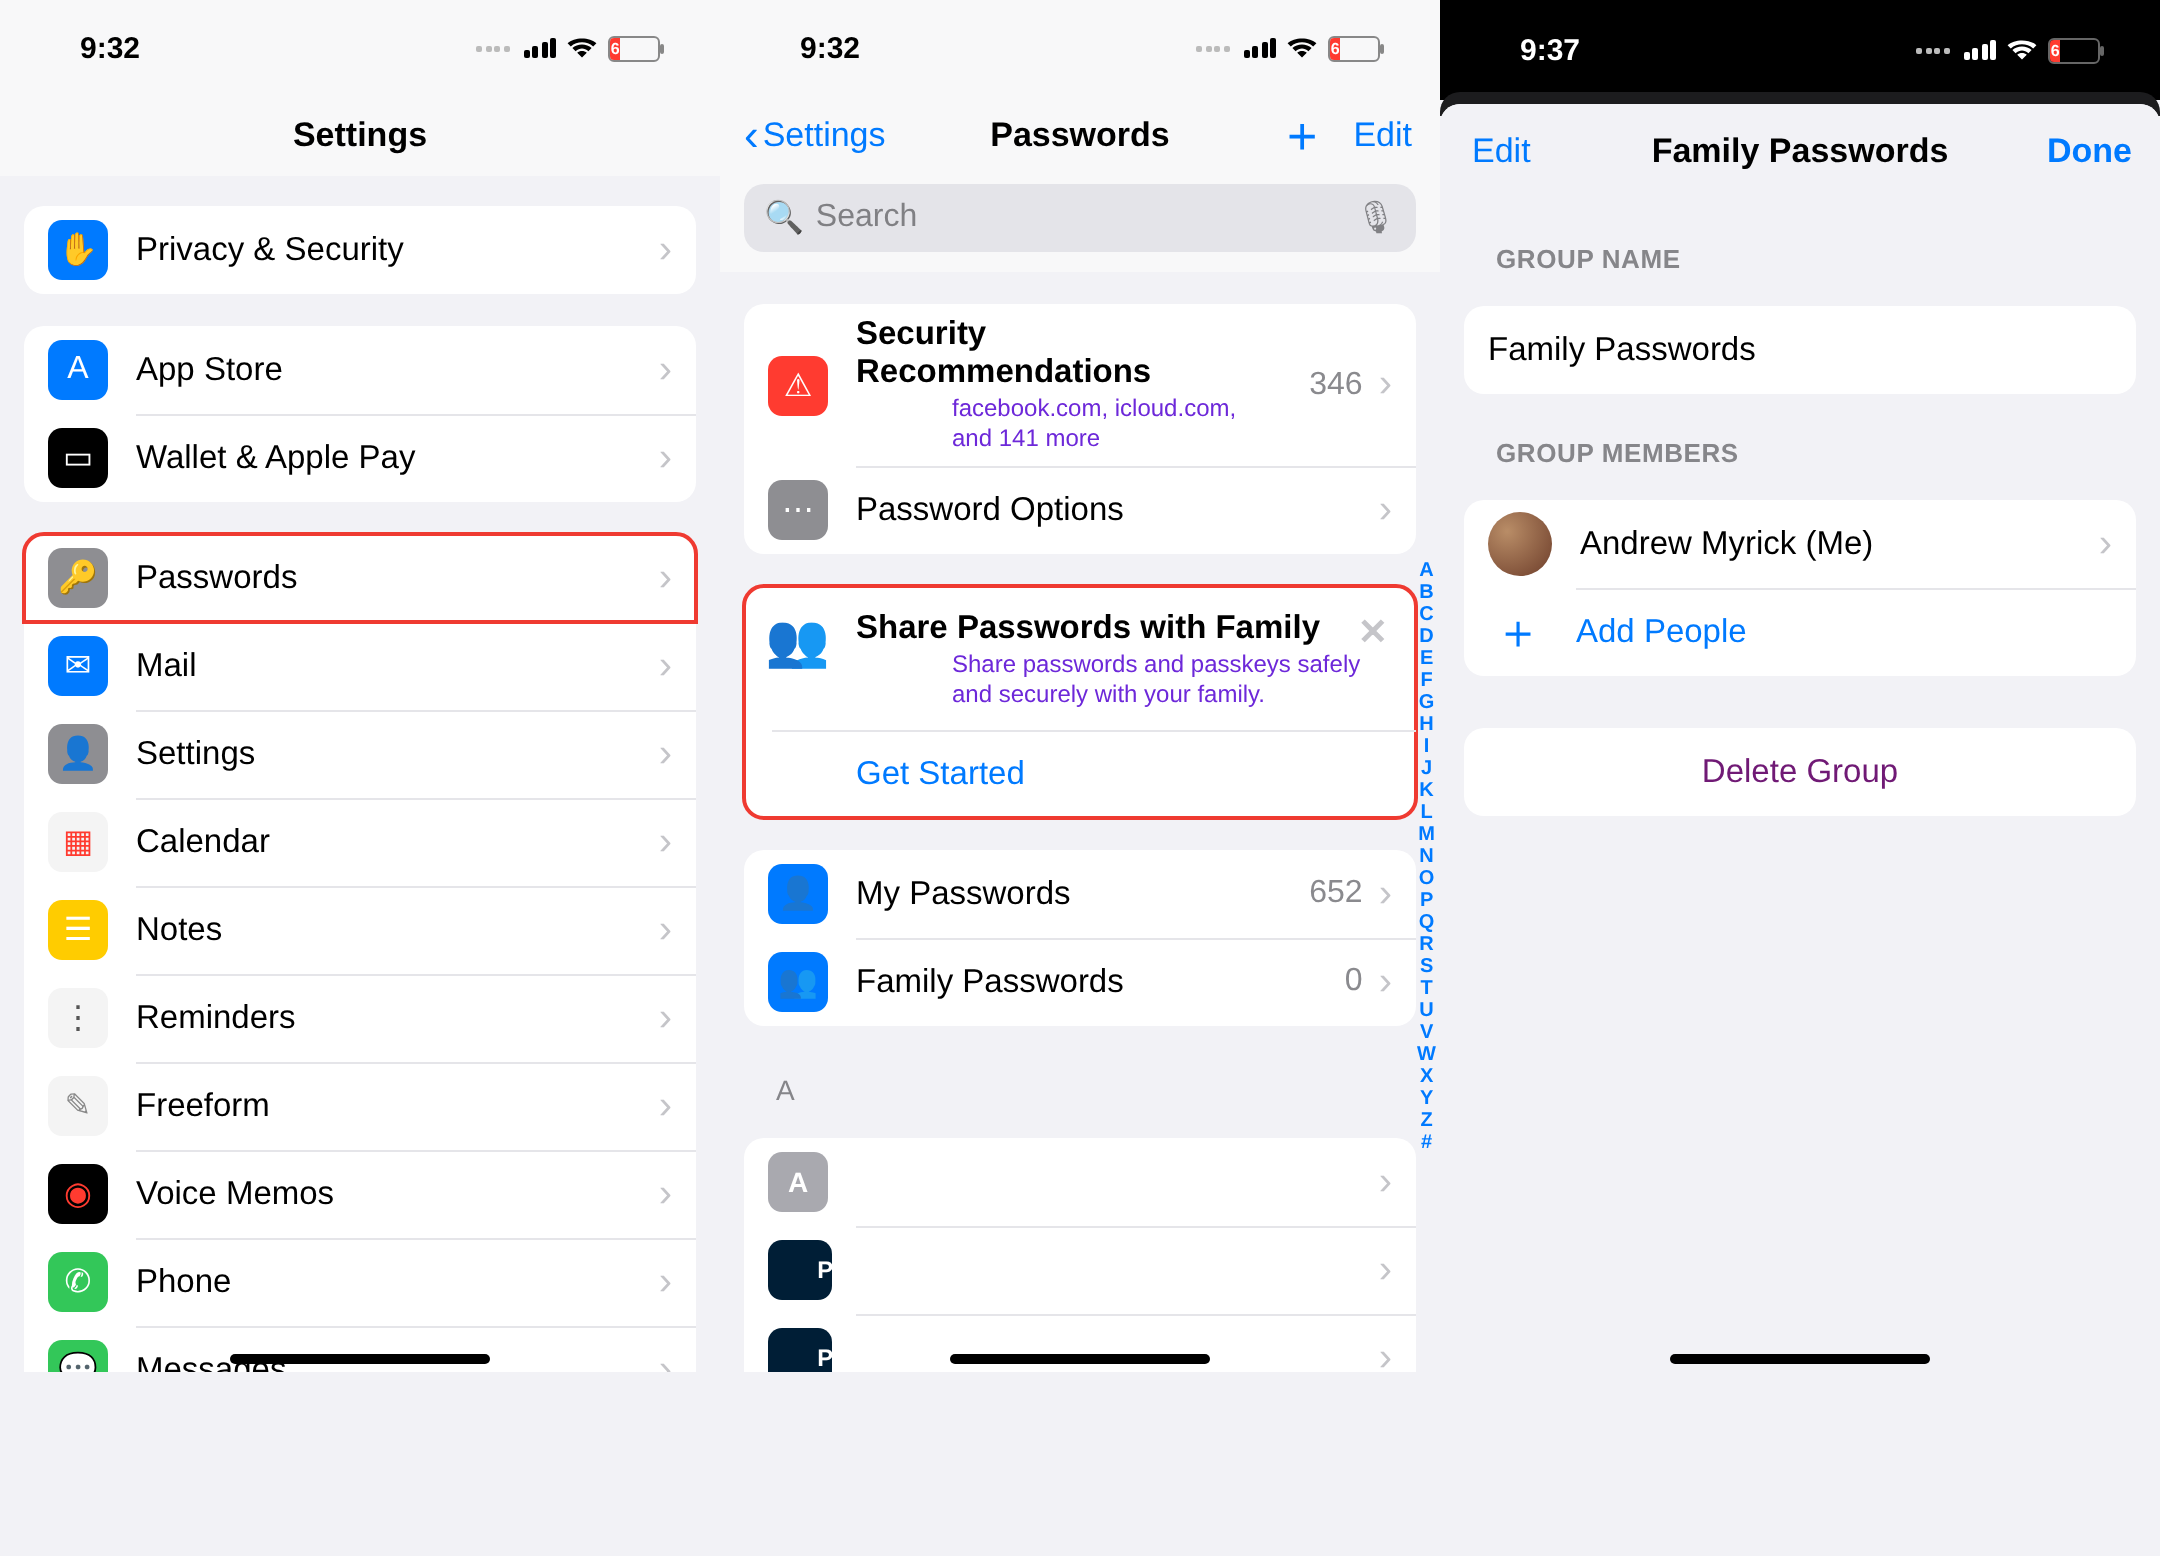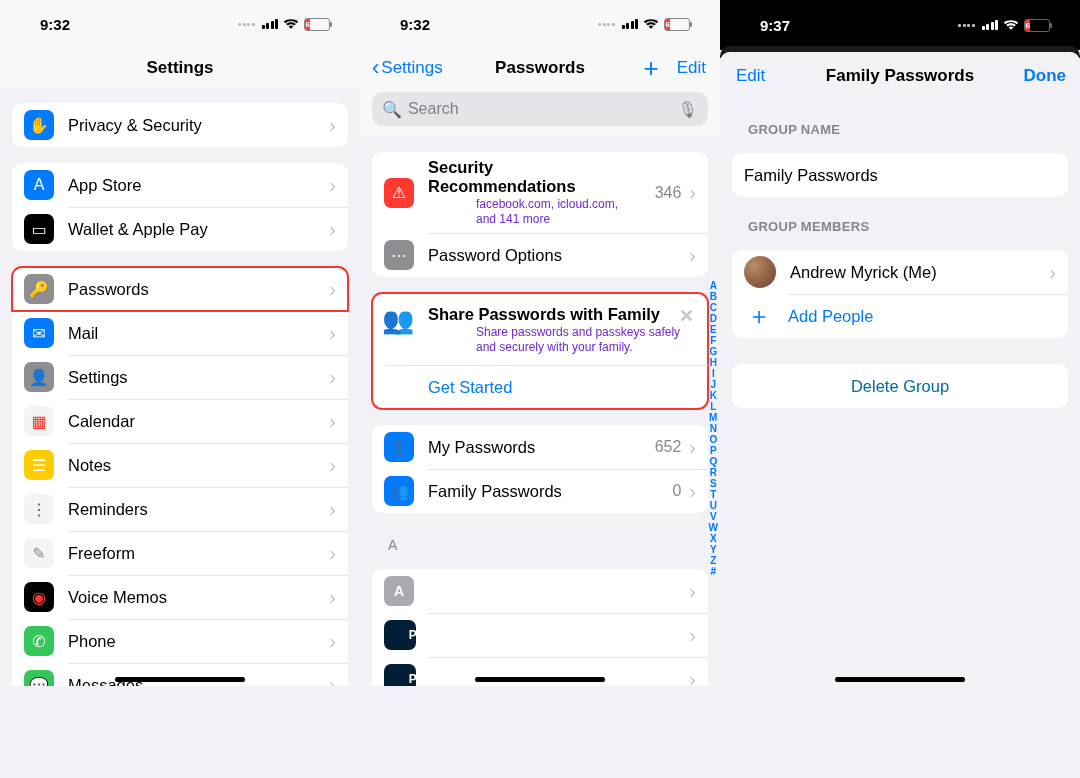--- a/index.html
+++ b/index.html
@@ -91,21 +91,21 @@
     display:flex; align-items:center; justify-content:center; color:#fff; font-size:16px;
   }
   .row .label { font-size:16.5px; color:#000; }
   .row .sub { font-size:12px; color:#6d28d9; margin-top:1px; line-height:1.25;margin-left:48px;}
   .row .col { display:flex; flex-direction:column; flex:1; min-width:0;}
   .row .trail { margin-left:auto; display:flex; align-items:center; gap:8px; color:#c5c5c9;}
   .row .trail .count { color:#8a8a8e; font-size:16px;}
   .chev { color:#c5c5c9; font-size:20px; font-weight:300;}
   .row.link .label { color:#007aff; }
   .row.danger { justify-content:center; }
-  .row.danger .label { color:#0369a1; text-align:center; width:100%;}
+  .row.danger .label { color:#701a75; text-align:center; width:100%;}
 
   .close-x { color:#c5c5c9; font-size:18px; font-weight:700; position:absolute; right:14px; top:12px;}
 
   .avatar {
     width:32px;height:32px;border-radius:50%; background: radial-gradient(circle at 30% 30%, #b98d67,#6d3d2a);
     flex-shrink:0;
   }
   .addplus {
     width:26px;height:26px; display:flex;align-items:center;justify-content:center;
     color:#007aff; font-size:24px; font-weight:300; flex-shrink:0; margin:0 2px 0 2px;

